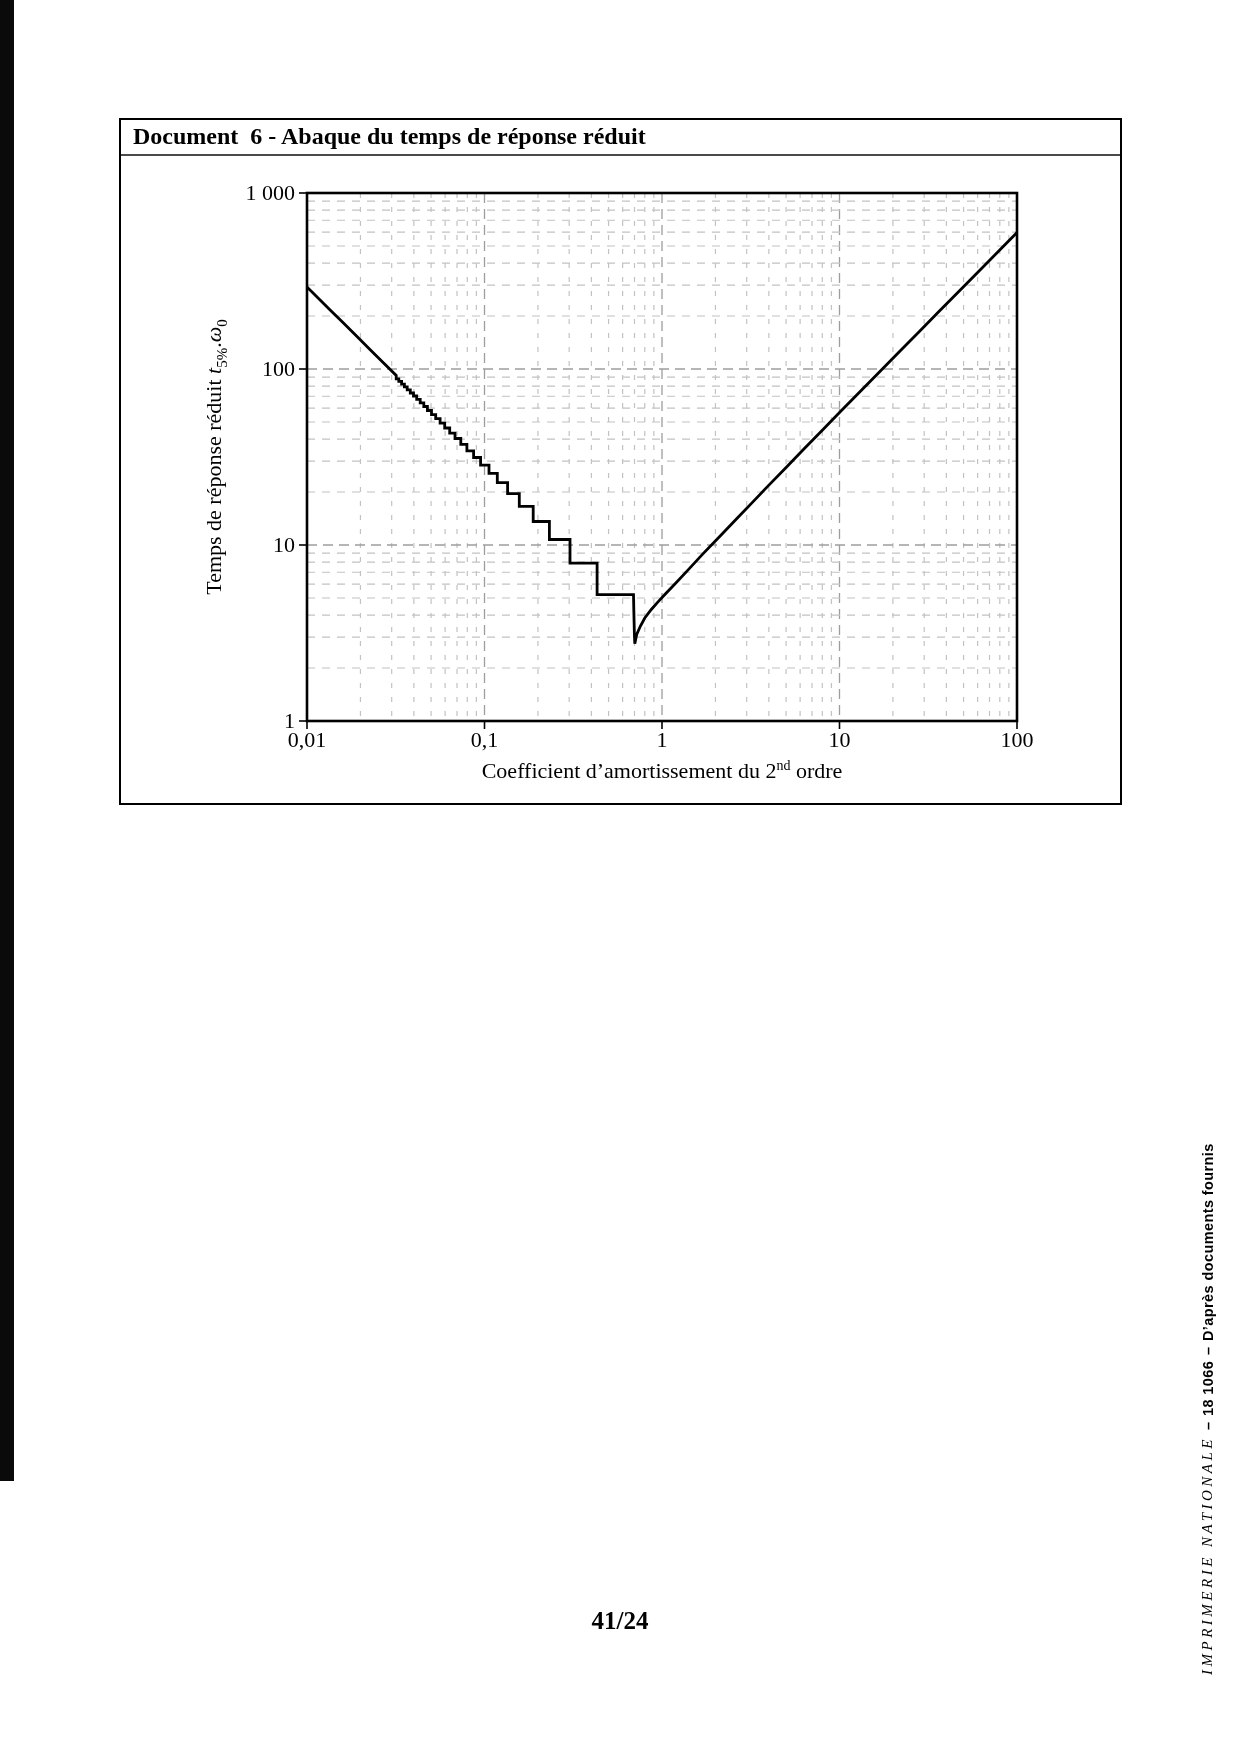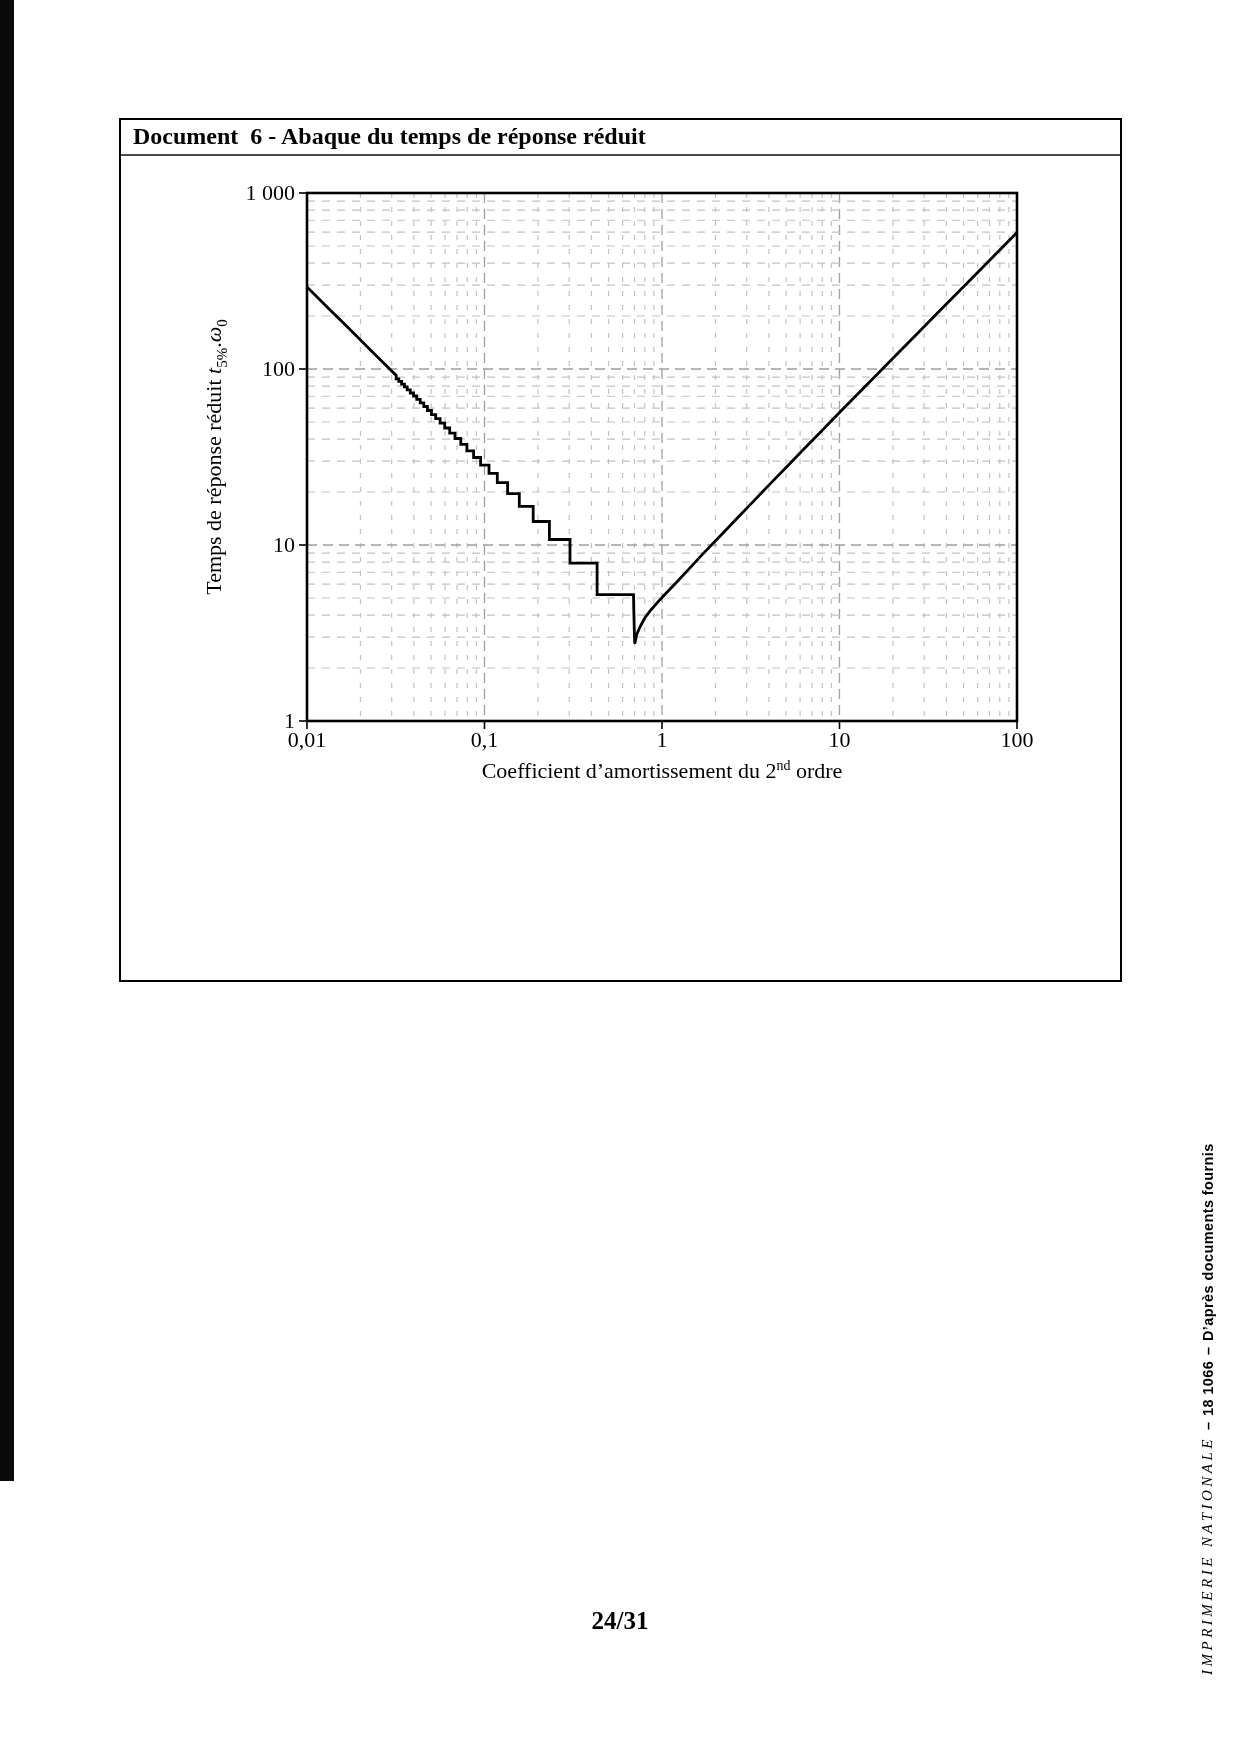--- a/index.html
+++ b/index.html
@@ -5,21 +5,21 @@
   html,body{margin:0;padding:0;}
   body{
     width:1240px;height:1754px;position:relative;background:#ffffff;
     font-family:"Liberation Serif","DejaVu Serif",serif;color:#000;
     overflow:hidden;
   }
   
   .collation-bar{position:absolute;left:0;top:0;width:14px;height:1481px;background:#0a0a0a;}
 
   
-  .doc-box{position:absolute;left:119px;top:118px;width:1003px;height:864px;
+  .doc-box{position:absolute;left:119px;top:118px;width:1003px;height:687px;
     border:2px solid #000;box-sizing:border-box;background:#fff;}
   .doc-title{height:34px;line-height:33px;border-bottom:2px solid #4a4a4a;
     font-size:24px;font-weight:bold;padding-left:12px;white-space:pre-wrap;
     font-family:"Liberation Serif","DejaVu Serif",serif;}
   .chart-svg{position:absolute;left:0;top:0;width:999px;height:687px;}
 
   .chart-svg text{font-family:"Liberation Serif","DejaVu Serif",serif;fill:#000;}
   .tick-label{font-size:22px;}
   .axis-title{font-size:22px;}
   .gmaj{stroke:#9d9d9d;stroke-width:1.3;stroke-dasharray:10 6;fill:none;}
@@ -147,13 +147,13 @@
 </div>
 
 <div class="side-note">
   <span class="side-printer">IMPRIMERIE NATIONALE</span>
     <span class="side-sep">–</span>
     <span class="side-sans">18 1066</span>
     <span class="side-sep">–</span>
     <span class="side-sans">D’après documents fournis</span>
 </div>
 
-<div class="page-number">24/31</div>
+<div class="page-number">41/24</div>
 
 </body></html>

